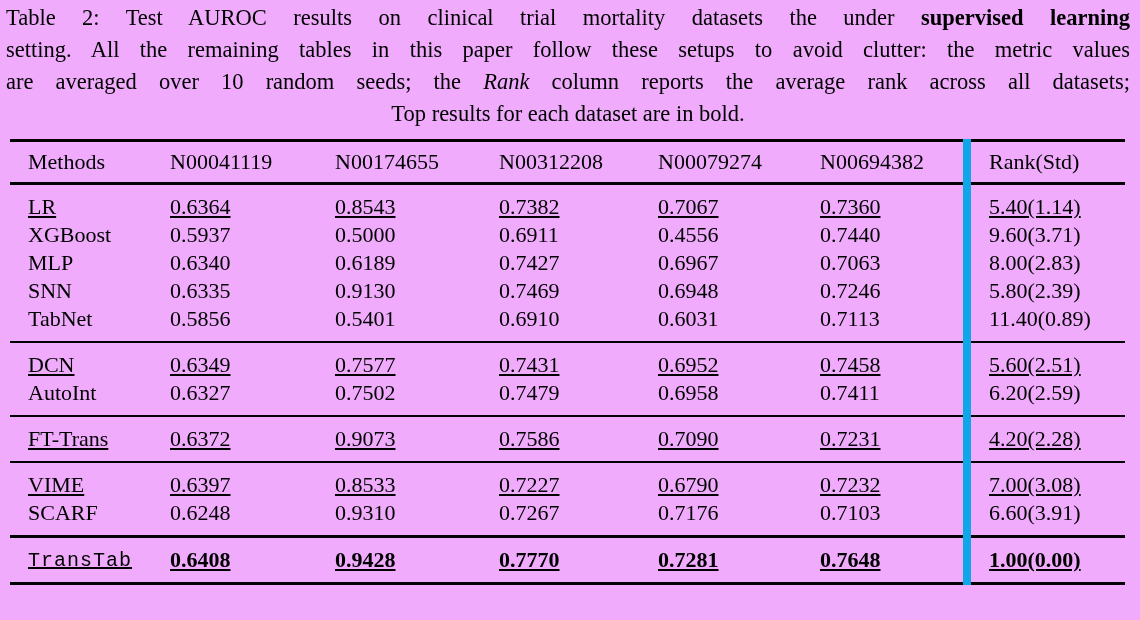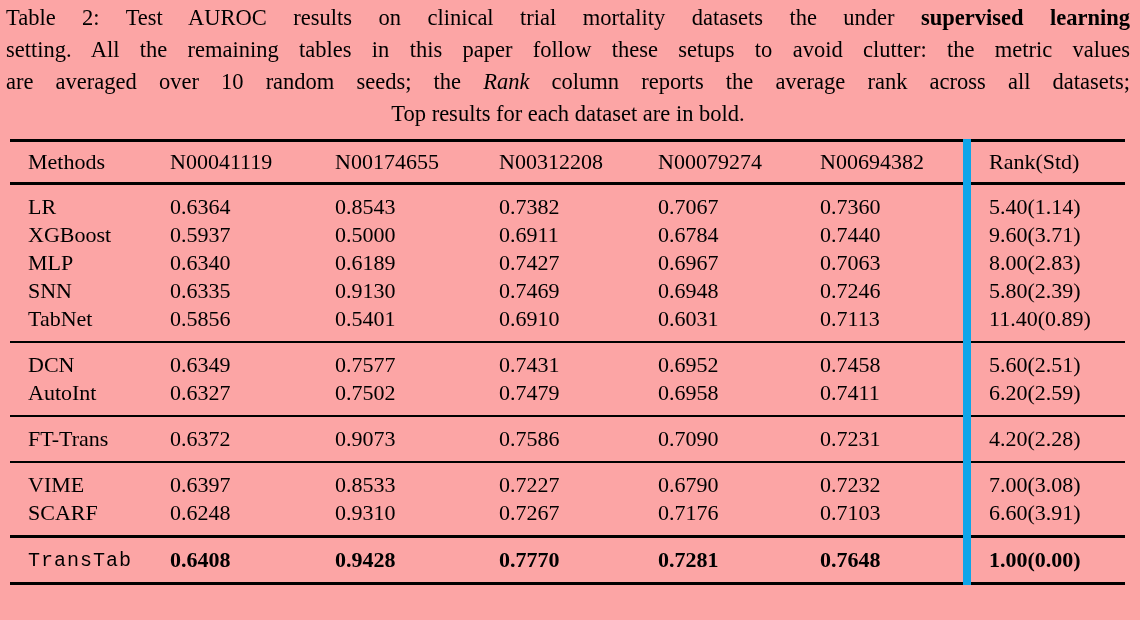--- a/index.html
+++ b/index.html
@@ -5,21 +5,21 @@
   html, body {
     margin: 0;
     padding: 0;
     background: #ffffff;
     color: #000000;
   }
   .page {
     position: relative;
     width: 1140px;
     height: 620px;
-    background: #fca5a5;
+    background: #f0abfc;
     overflow: hidden;
     font-family: "Liberation Serif", serif;
   }
   
   .caption {
     margin: 2px 10px 0 6px;
     font-size: 22.5px;
     line-height: 32px;
   }
   .cap-line { text-align: center; }
@@ -49,21 +49,21 @@
   }
   thead { border-bottom: 3px solid #000; }
   thead th {
     font-weight: normal;
     height: 40px;
   }
   tbody { border-bottom: 2px solid #000; }
   tbody.thick { border-bottom: 3px solid #000; }
   tbody.final { border-bottom: none; margin-top: 27px; }
   tbody td { height: 28px; }
-  tbody tr:first-child td { padding-top: 8px; }
+  tbody tr:first-child td { padding-top: 8px; text-decoration: underline; }
   tbody tr:last-child td { padding-bottom: 8px; }
   .method-col { padding-left: 18px !important; }
   .rank-col {
     border-left: 8px solid #0ea5e9;
     padding-left: 18px !important;
   }
   .mono {
     font-family: "Liberation Mono", "DejaVu Sans Mono", monospace;
     font-size: 20px;
     letter-spacing: 1px;
@@ -109,21 +109,21 @@
           <td>0.7382</td>
           <td>0.7067</td>
           <td>0.7360</td>
           <td class="rank-col">5.40(1.14)</td>
         </tr>
         <tr>
           <td class="method-col">XGBoost</td>
           <td>0.5937</td>
           <td>0.5000</td>
           <td>0.6911</td>
-          <td>0.6784</td>
+          <td>0.4556</td>
           <td>0.7440</td>
           <td class="rank-col">9.60(3.71)</td>
         </tr>
         <tr>
           <td class="method-col">MLP</td>
           <td>0.6340</td>
           <td>0.6189</td>
           <td>0.7427</td>
           <td>0.6967</td>
           <td>0.7063</td>

